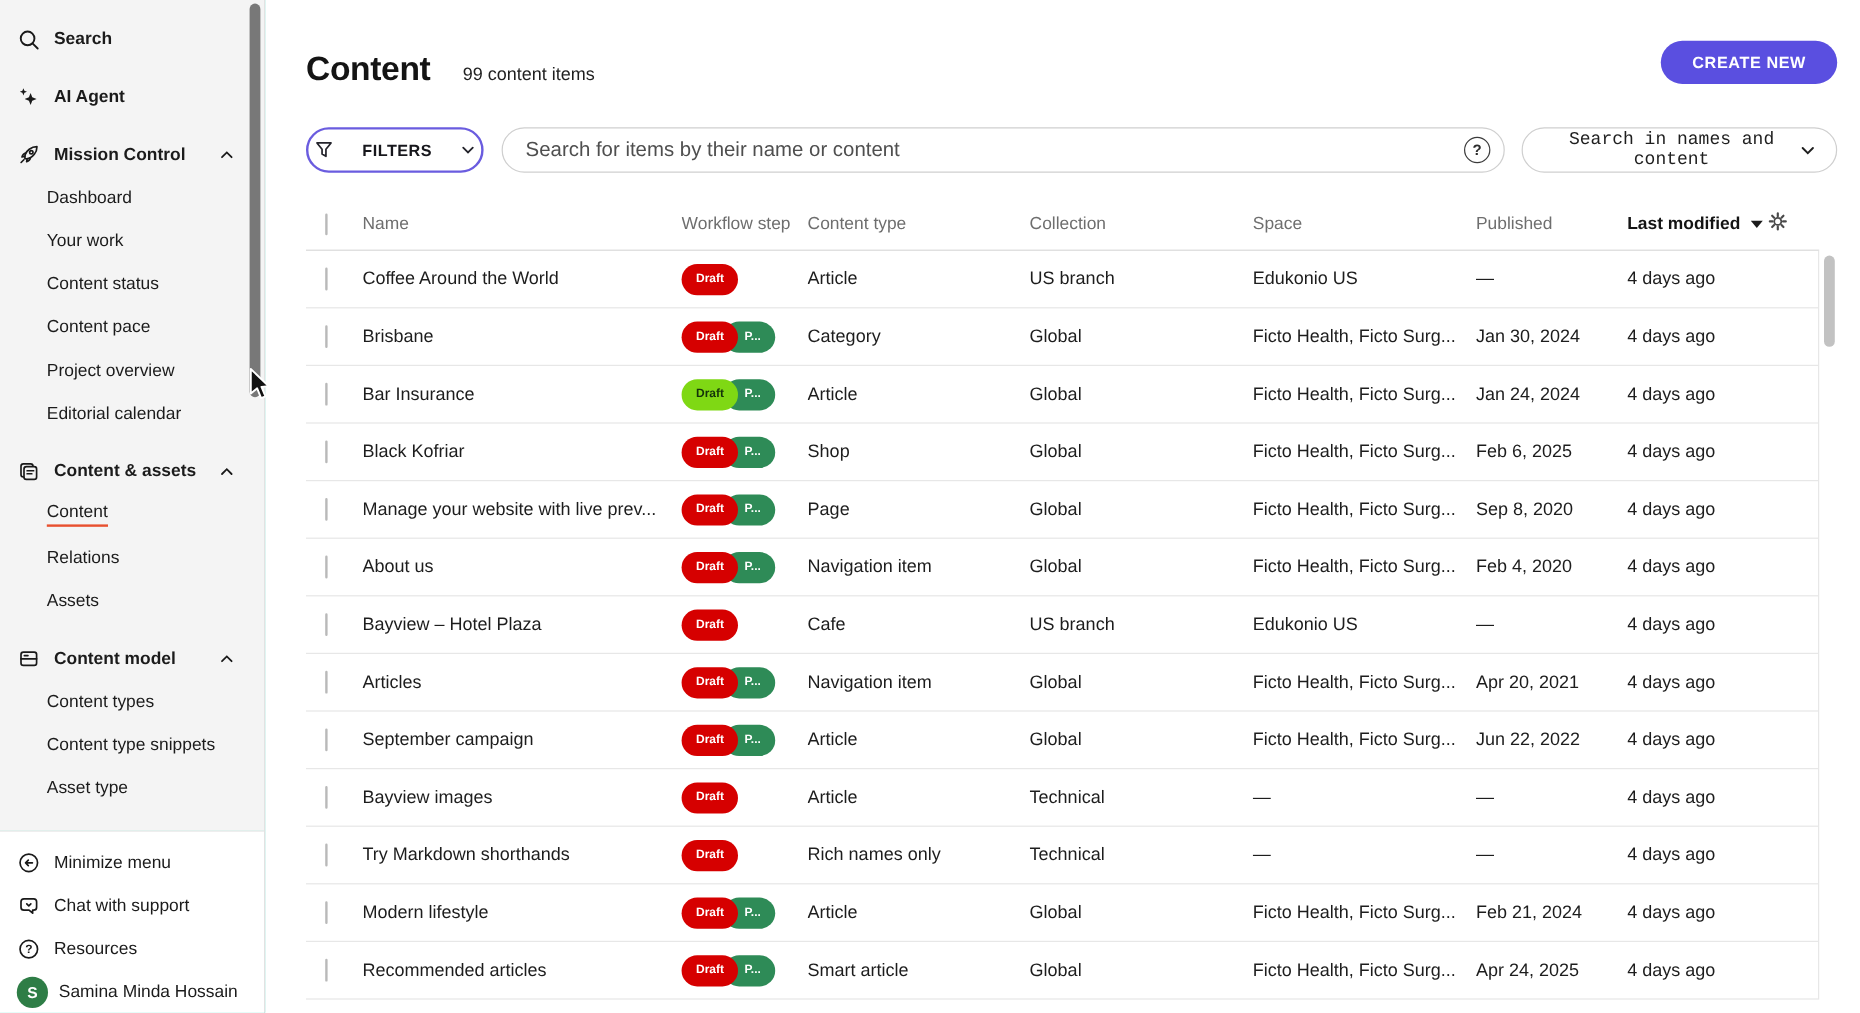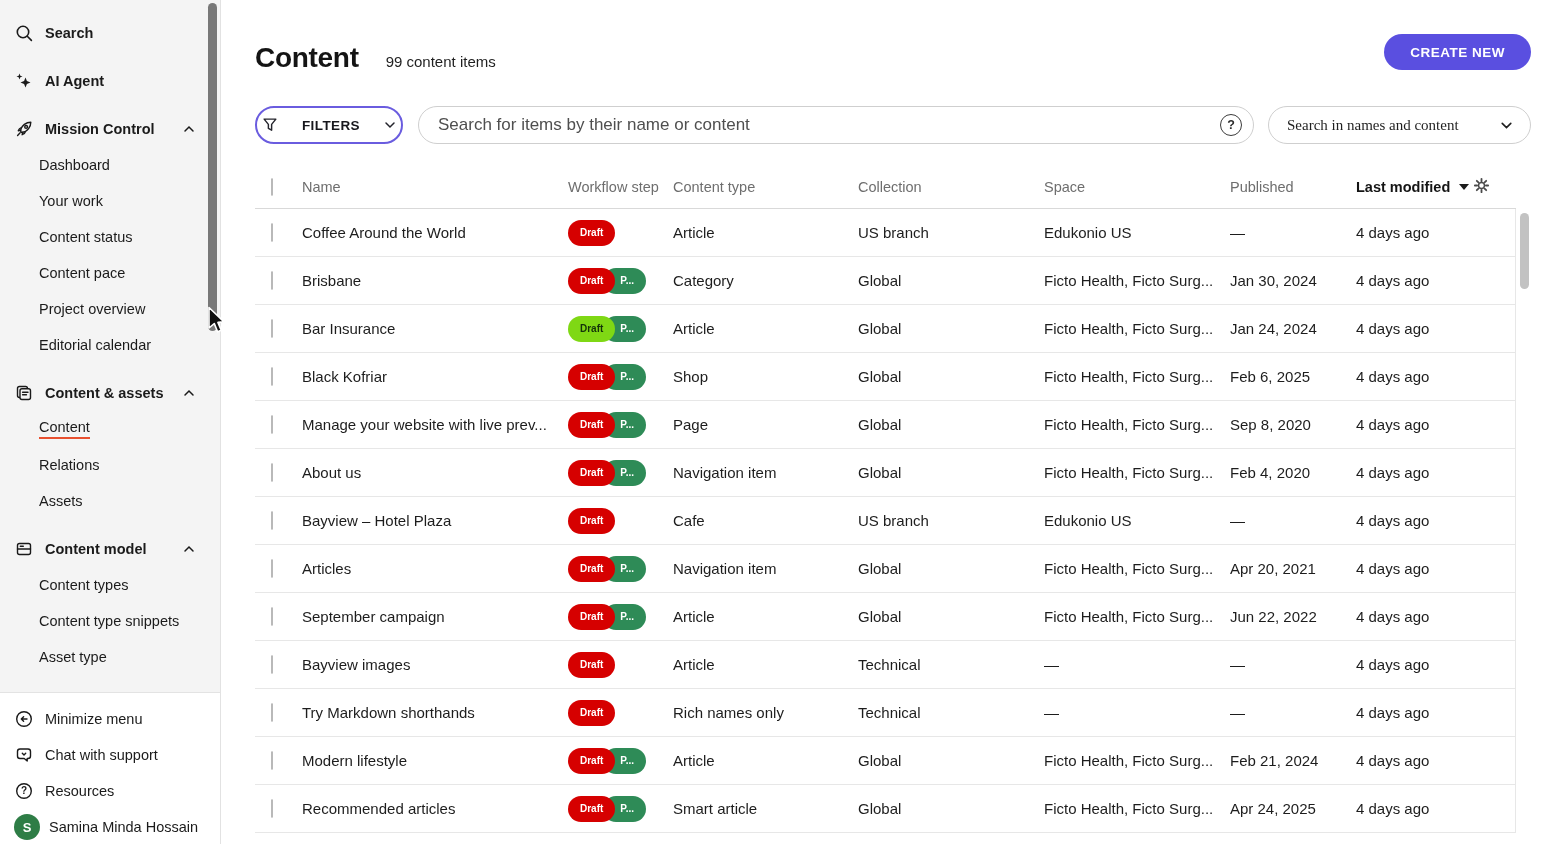--- a/index.html
+++ b/index.html
@@ -27,21 +27,21 @@
   .page-title { font-size:28px; font-weight:bold; letter-spacing:-0.3px; color:#141414; }
   .item-count { font-size:15px; margin-left:27px; color:#1f1f1f; }
   .create-btn { position:absolute; right:0; top:-8px; height:36px; padding:0 26px; background:#5a4fe0; color:#fff; border:none; border-radius:18px; font-size:13.5px; font-weight:bold; letter-spacing:0.5px; display:flex; align-items:center; cursor:pointer; font-family:inherit; }
 
   .toolbar { position:absolute; left:33px; top:106px; right:19px; height:38px; display:flex; align-items:center; }
   .filters-btn { height:38px; width:148px; border:2px solid #6a5cdf; border-radius:19px; background:#fff; display:flex; align-items:center; justify-content:center; gap:23px; font-size:13.5px; font-weight:bold; letter-spacing:0.4px; color:#17171c; cursor:pointer; font-family:inherit; }
   .search-wrap { flex:1; margin-left:15px; position:relative; height:38px; }
   .search-input { width:100%; height:38px; border:1px solid #cfcfcf; border-radius:19px; padding:0 48px 0 19px; font-size:17px; font-family:inherit; color:#1b1b1b; outline:none; background:#fff; }
   .search-input::placeholder { color:#4f4f4f; opacity:1; }
   .help-circle { position:absolute; right:12px; top:8px; width:22px; height:22px; border:1.4px solid #3c3c3c; border-radius:50%; display:flex; align-items:center; justify-content:center; font-size:12.5px; font-weight:bold; color:#2c2c2c; cursor:pointer; }
-  .scope-btn { margin-left:14px; width:263px; height:38px; border:1px solid #cfcfcf; border-radius:19px; background:#fff; display:flex; align-items:center; justify-content:space-between; padding:0 16px 0 18px; font-size:15px; color:#1f1f1f; cursor:pointer; font-family:Liberation Serif, serif; }
+  .scope-btn { margin-left:14px; width:263px; height:38px; border:1px solid #cfcfcf; border-radius:19px; background:#fff; display:flex; align-items:center; justify-content:space-between; padding:0 16px 0 18px; font-size:15px; color:#1f1f1f; cursor:pointer; font-family:Liberation Mono, monospace; }
 
   
   .grid-cols { display:grid; grid-template-columns:47px 266px 105px 185px 186px 186px 126px 114px 46px; align-items:center; }
   .thead { position:absolute; left:33px; top:165px; width:1261px; height:44px; color:#6e6e6e; font-size:14.5px; border-bottom:1px solid #d9d9d9; }
   .thead .sorted { color:#141414; font-weight:bold; display:flex; align-items:center; }
   .sort-arrow { width:0; height:0; border-left:5px solid transparent; border-right:5px solid transparent; border-top:6px solid #1b1b1b; display:inline-block; margin-left:9px; }
   .rows { position:absolute; left:33px; top:209px; width:1261px; border-right:1px solid #e7e7e7; }
   .trow { height:48px; border-bottom:1px solid #e7e7e7; font-size:15px; color:#1d1d1d; cursor:pointer; }
   .cb { width:18px; height:18px; border:1.5px solid #b9b9b9; border-radius:5px; background:#fff; cursor:pointer; }
   .cb-cell { padding-left:16px; }

